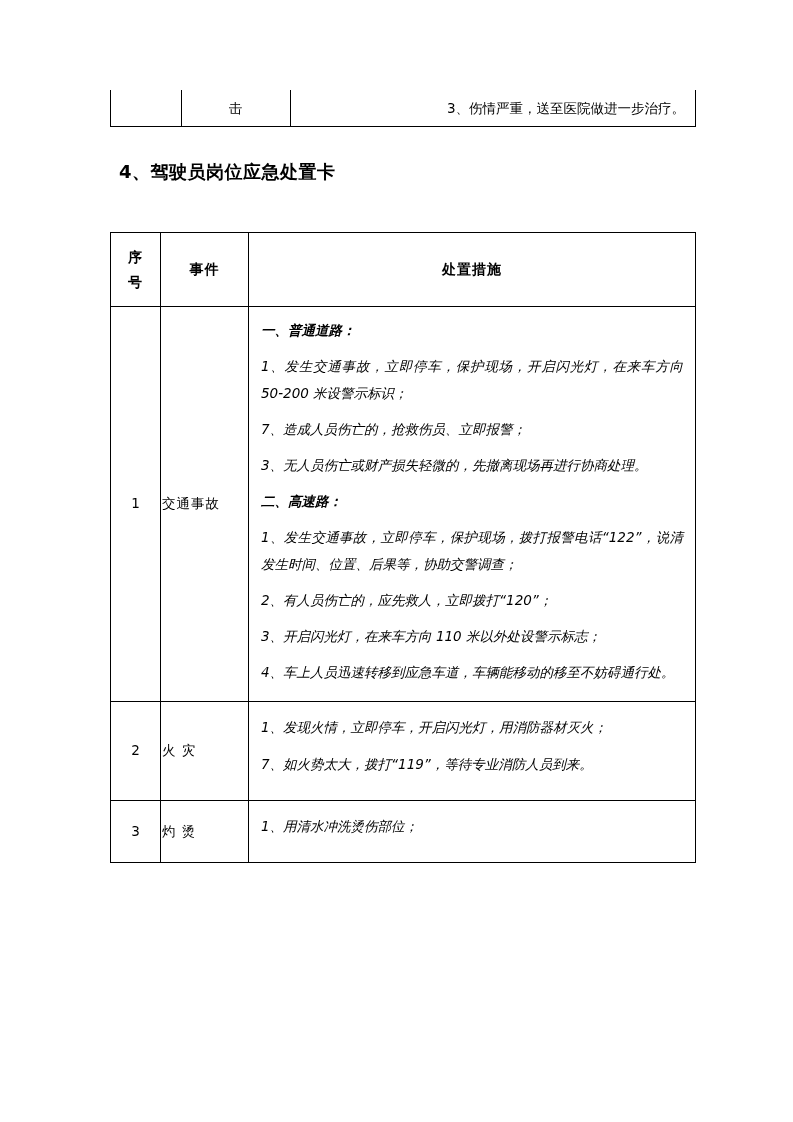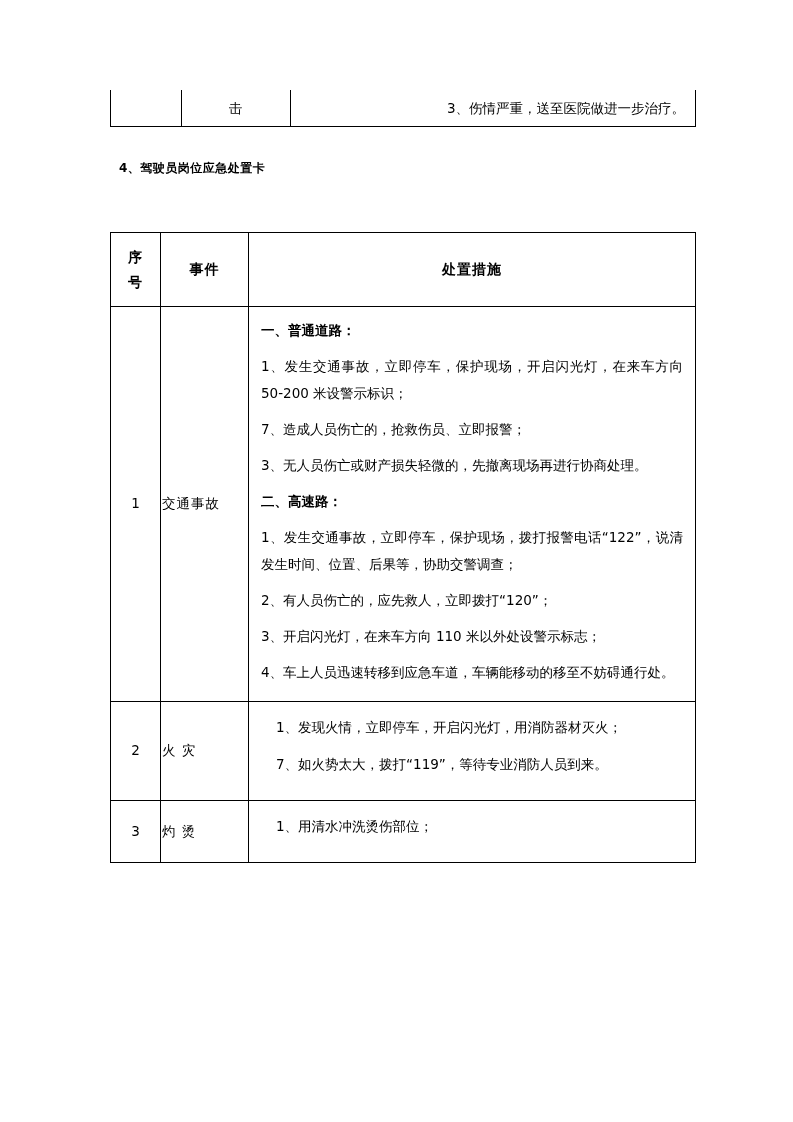--- a/index.html
+++ b/index.html
@@ -41,21 +41,21 @@
   }
   .top-table td.c1 { width: 50px; border-top: none; }
   .top-table td.c2 { width: 88px; text-align: center; border-top: none; letter-spacing: 1px; }
   .top-table td.c3 { border-top: none; text-align: right; }
 
   
   .section-title {
     position: absolute;
     left: 119px;
     top: 160px;
-    font-size: 12px;
+    font-size: 18px;
     font-weight: bold;
     letter-spacing: 0.5px;
     text-align: center;
   }
 
   
   .main-table {
     position: absolute;
     left: 110px;
     top: 232px;
@@ -88,32 +88,33 @@
     font-size: 13.5px;
   }
   .cell-ev {
     text-align: left;
     font-size: 13.5px;
     letter-spacing: 1px;
   }
   .cell-me {
     padding: 10px 12px 12px 12px;
     text-align: left;
+    font-style: italic;
   }
   .cell-me p {
     margin: 0 0 9px 0;
     line-height: 2.0;
     font-size: 13.5px;
     text-align: justify;
   }
   .cell-me p:last-child { margin-bottom: 3px; }
   .cell-me p.sub {
     font-weight: bold;
   }
-  .row-short .cell-me { padding: 12px 27px; }
+  .row-short .cell-me { padding: 12px 12px; }
   .row-short .cell-me p { margin-bottom: 10px; }
 </style>
 </head>
 <body>
 
 <div class="page">
 
   <table class="top-table">
     <tbody>
       <tr>

